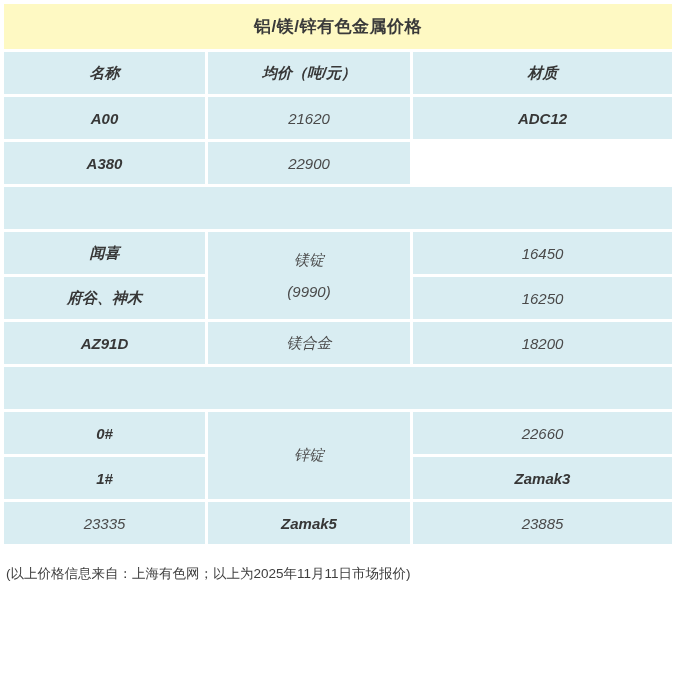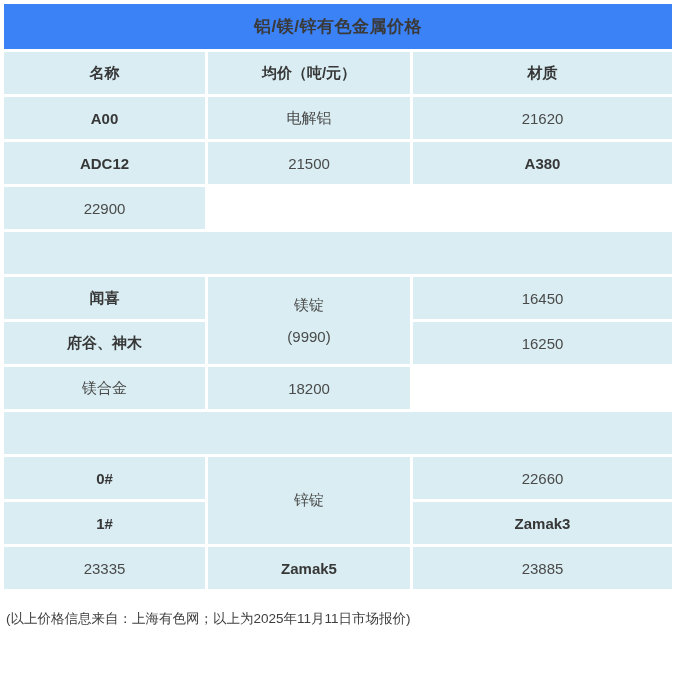--- a/index.html
+++ b/index.html
@@ -5,32 +5,33 @@
   * { margin: 0; padding: 0; box-sizing: border-box; }
   html, body {
     width: 682px; height: 677px;
     background: #ffffff;
     font-family: "Liberation Sans", sans-serif;
   }
   .page { padding: 4px 10px 0 4px; }
 
   .title-bar {
     height: 45px;
-    background: #3b82f6;
+    background: #fef9c3;
     display: flex; align-items: center; justify-content: center;
     font-size: 17px; font-weight: 700; color: #3a3a3a;
     letter-spacing: 0.5px;
     margin-bottom: 3px;
   }
 
   .grid {
     display: grid;
     grid-template-columns: 201px 202px 1fr;
     grid-auto-rows: 42px;
     gap: 3px;
+    font-style: italic;
   }
   .cell {
     background: #d9edf2;
     display: flex; align-items: center; justify-content: center;
     font-size: 15px; color: #4a4a4a;
     text-align: center;
   }
   .b { font-weight: 700; color: #373737; }
   .span2 { grid-row: span 2; }
   .sep { grid-column: 1 / -1; }
@@ -49,41 +50,40 @@
 
   <div class="title-bar">铝/镁/锌有色金属价格</div>
 
   <div class="grid">
 
     <div class="cell b">名称</div>
     <div class="cell b">均价（吨/元）</div>
     <div class="cell b">材质</div>
 
     <div class="cell b">A00</div>
-    <div class="cell">电解铝</div>
     <div class="cell">21620</div>
 
     <div class="cell b">ADC12</div>
-    <div class="cell">21500</div>
 
     <div class="cell b">A380</div>
     <div class="cell">22900</div>
 
     <div class="cell sep"></div>
 
     <div class="cell b">闻喜</div>
     <div class="cell span2 two-line">
       <span>镁锭</span>
       <span>(9990)</span>
     </div>
     <div class="cell">16450</div>
 
     <div class="cell b">府谷、神木</div>
     <div class="cell">16250</div>
 
+    <div class="cell b">AZ91D</div>
     <div class="cell">镁合金</div>
     <div class="cell">18200</div>
 
     <div class="cell sep"></div>
 
     <div class="cell b">0#</div>
     <div class="cell span2">锌锭</div>
     <div class="cell">22660</div>
 
     <div class="cell b">1#</div>

